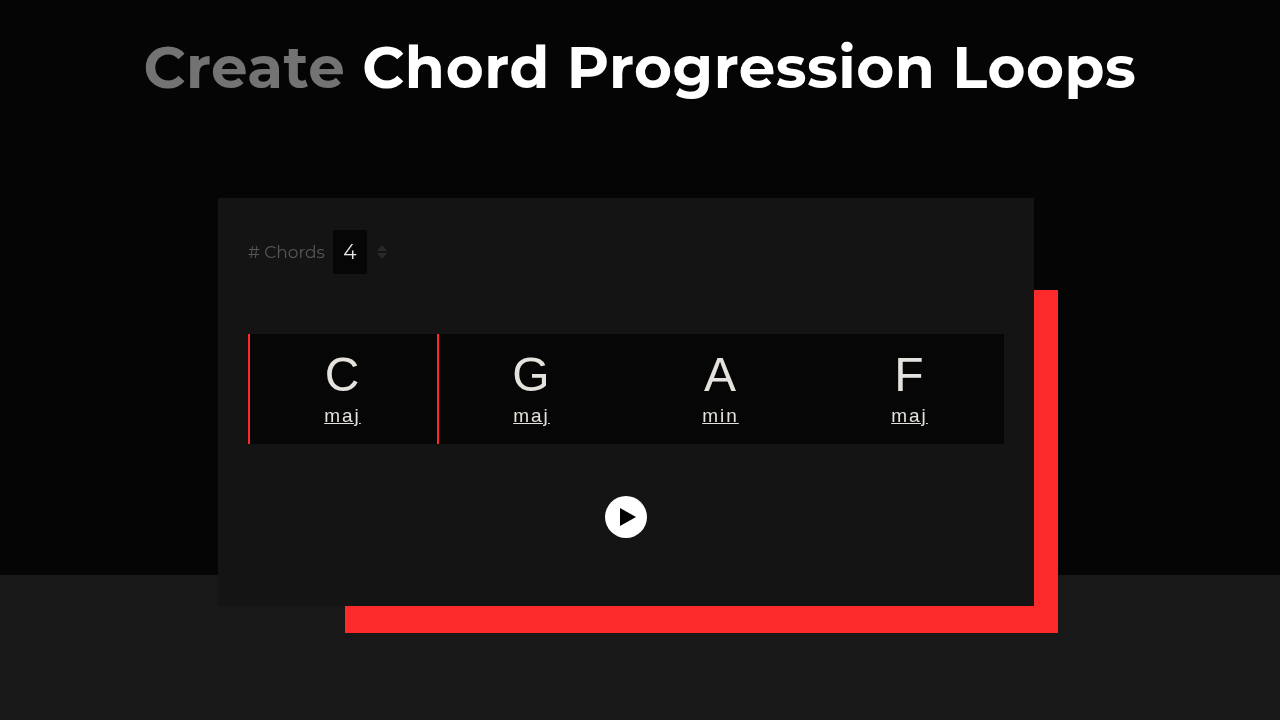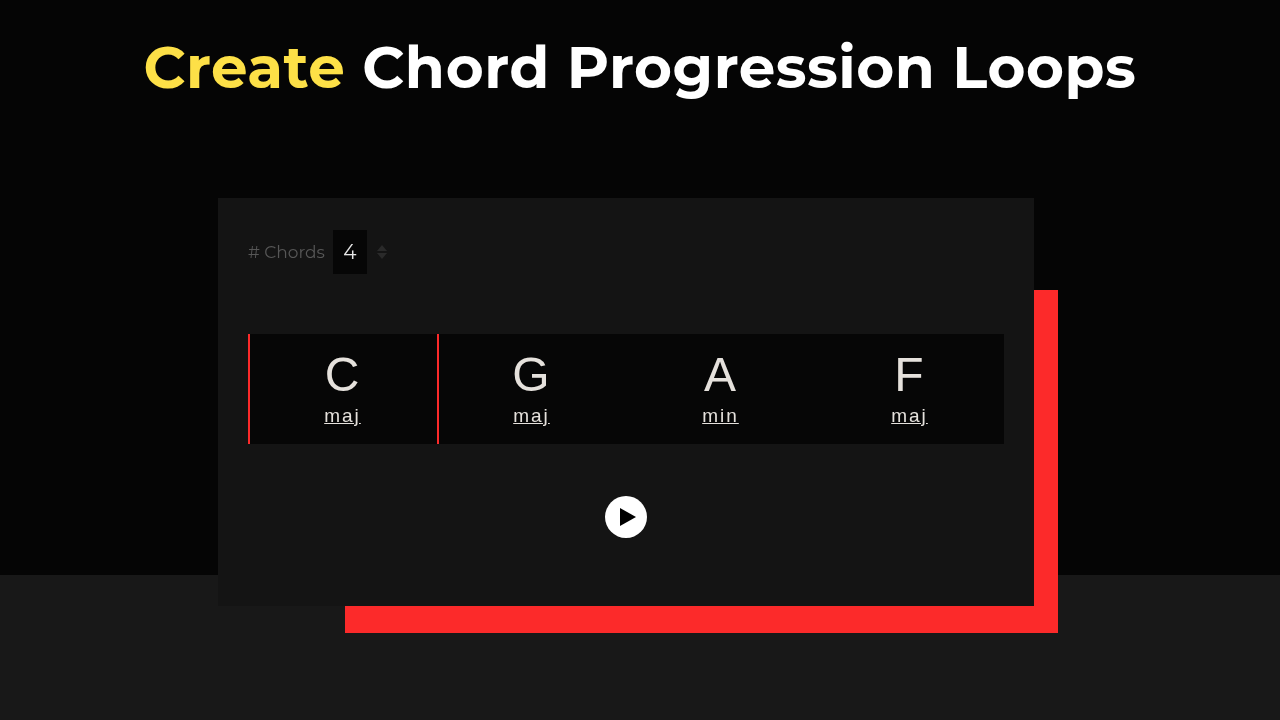--- a/index.html
+++ b/index.html
@@ -22,21 +22,21 @@
   .heading {
     width: 100%;
     text-align: center;
     padding-top: 32px;
     color: #fff;
     font-weight: 700;
     font-size: 58px;
     line-height: 1.24;
     letter-spacing: 0.5px;
   }
-  .heading .accent { color: #fde047; margin-top: 18px; }
+  .heading .accent { color: #737373; margin-top: 18px; }
   .panel-wrap {
     position: absolute;
     left: 218px;
     top: 198px;
     width: 816px;
     height: 408px;
   }
   .accent-block {
     position: absolute;
     left: 127px;

